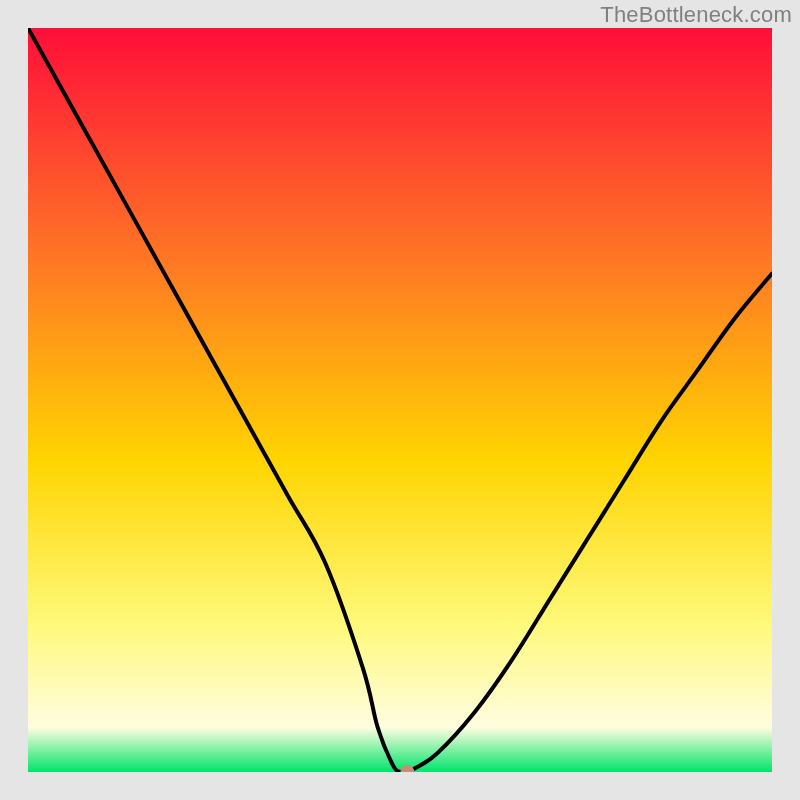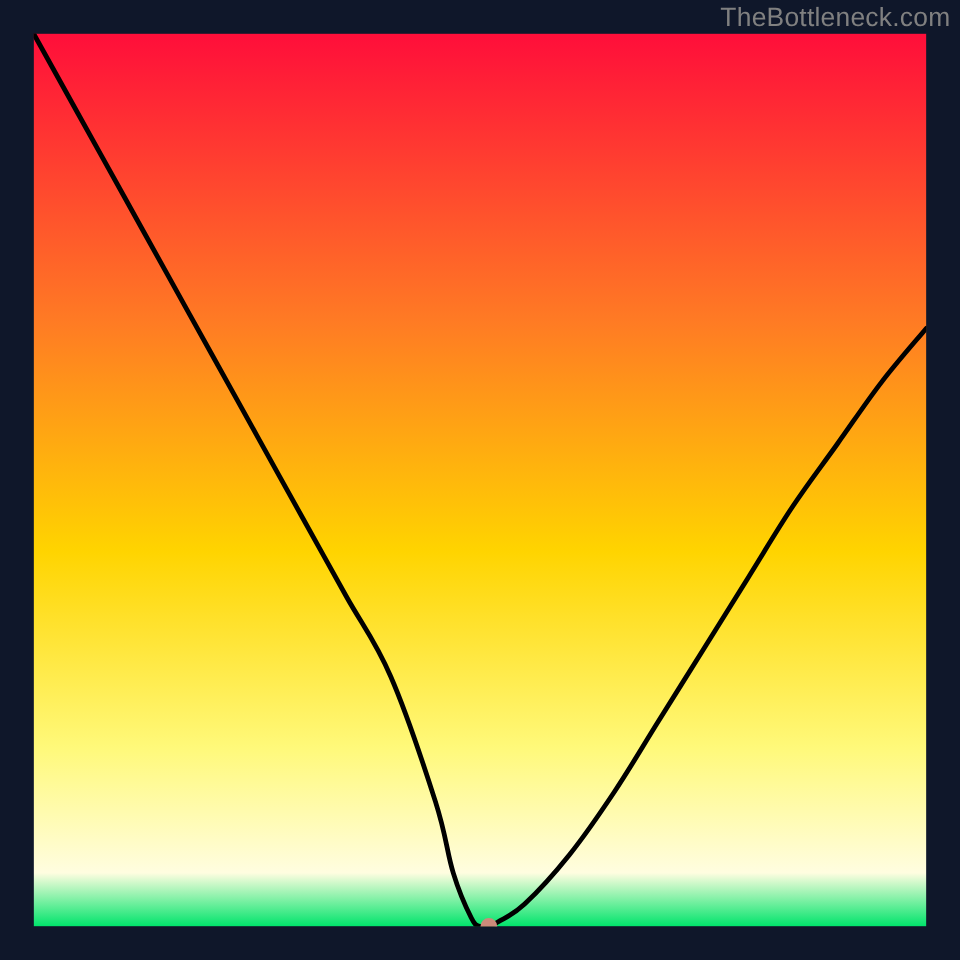--- a/index.html
+++ b/index.html
@@ -8,21 +8,21 @@
     width: 800px;
     height: 800px;
     overflow: hidden;
     background: #000;
     font-family: Arial, Helvetica, sans-serif;
   }
   .frame {
     position: relative;
     width: 800px;
     height: 800px;
-    background: #0f172a;
+    background: #e5e5e5;
   }
   .watermark {
     position: absolute;
     top: 2px;
     right: 8px;
     color: #808080;
     font-size: 22px;
     font-weight: 500;
     letter-spacing: 0.2px;
     z-index: 10;

